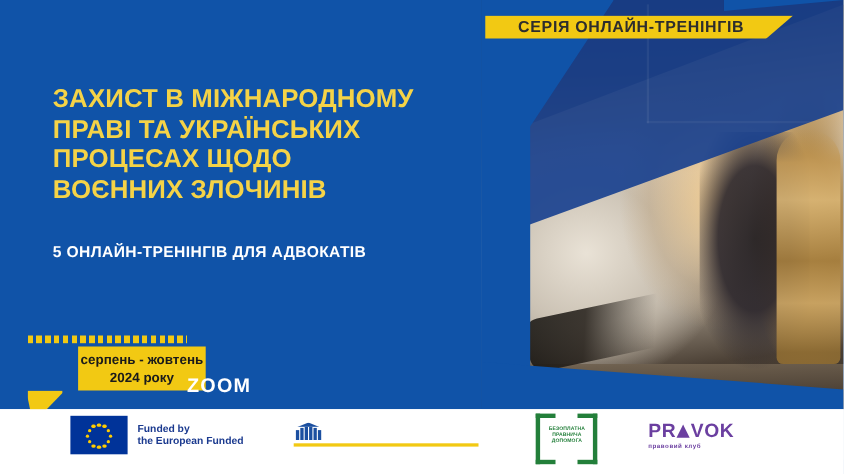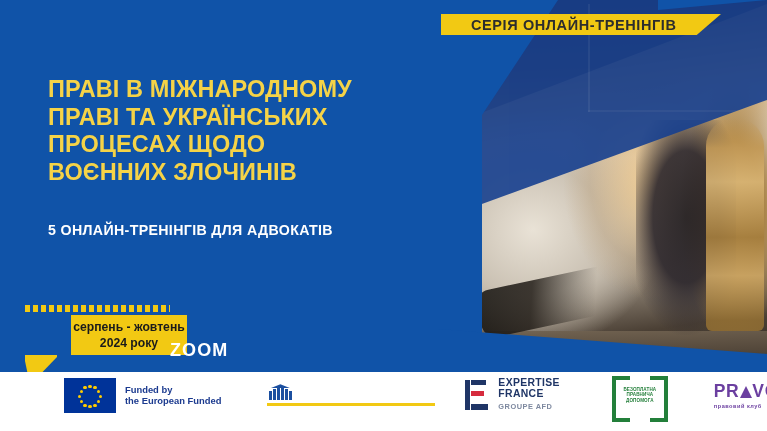--- a/index.html
+++ b/index.html
@@ -371,21 +371,21 @@
     <div class="wedge-left"></div>
     <div class="wedge-bottom"></div>
     <div class="wedge-topright"></div>
   </div>
 
   <div class="series-banner">
     <span class="series-banner-text">СЕРІЯ ОНЛАЙН-ТРЕНІНГІВ</span>
   </div>
 
   <div class="headline">
-    <div class="headline-line">ПРАВІ В МІЖНАРОДНОМУ</div>
+    <div class="headline-line">ЗАХИСТ В МІЖНАРОДНОМУ</div>
     <div class="headline-line">ПРАВІ ТА УКРАЇНСЬКИХ</div>
     <div class="headline-line">ПРОЦЕСАХ ЩОДО</div>
     <div class="headline-line">ВОЄННИХ ЗЛОЧИНІВ</div>
   </div>
   <div class="subhead">5 ОНЛАЙН-ТРЕНІНГІВ ДЛЯ АДВОКАТІВ</div>
 
   <div class="badge-dots"></div>
   <div class="date-badge">
     <div class="date-badge-line">серпень - жовтень</div>
     <div class="date-badge-line">2024 року</div>
@@ -424,33 +424,20 @@
           <span class="pj-bar" style="left:6px;  height:11px;"></span>
           <span class="pj-bar" style="left:10px; height:12px;"></span>
           <span class="pj-bar" style="left:14px; height:12px;"></span>
           <span class="pj-bar" style="left:18px; height:11px;"></span>
           <span class="pj-bar" style="left:22px; height:9px;"></span>
         </span>
       </div>
       <div class="pj-underline"></div>
     </div>
 
-    <div class="logo-slot ef-logo">
-      <span class="ef-mark">
-        <span class="ef-bar" style="left:0;    top:0;    width:5px;  height:30px;"></span>
-        <span class="ef-bar" style="left:6px;  top:0;    width:15px; height:5px;"></span>
-        <span class="ef-bar ef-bar-red" style="left:6px; top:11px; width:13px; height:5px;"></span>
-        <span class="ef-bar" style="left:6px;  top:24px; width:17px; height:6px;"></span>
-      </span>
-      <span class="ef-text-wrap">
-        <div class="ef-l1">EXPERTISE</div>
-        <div class="ef-l2">FRANCE</div>
-        <div class="ef-l3">GROUPE AFD</div>
-      </span>
-    </div>
 
     <div class="logo-slot bpd-logo">
       <span class="bpd-mark">
         <span class="bpd-bracket left"></span>
         <span class="bpd-bracket right"></span>
         <span class="bpd-text">
           <div>БЕЗОПЛАТНА</div>
           <div>ПРАВНИЧА</div>
           <div>ДОПОМОГА</div>
         </span>

